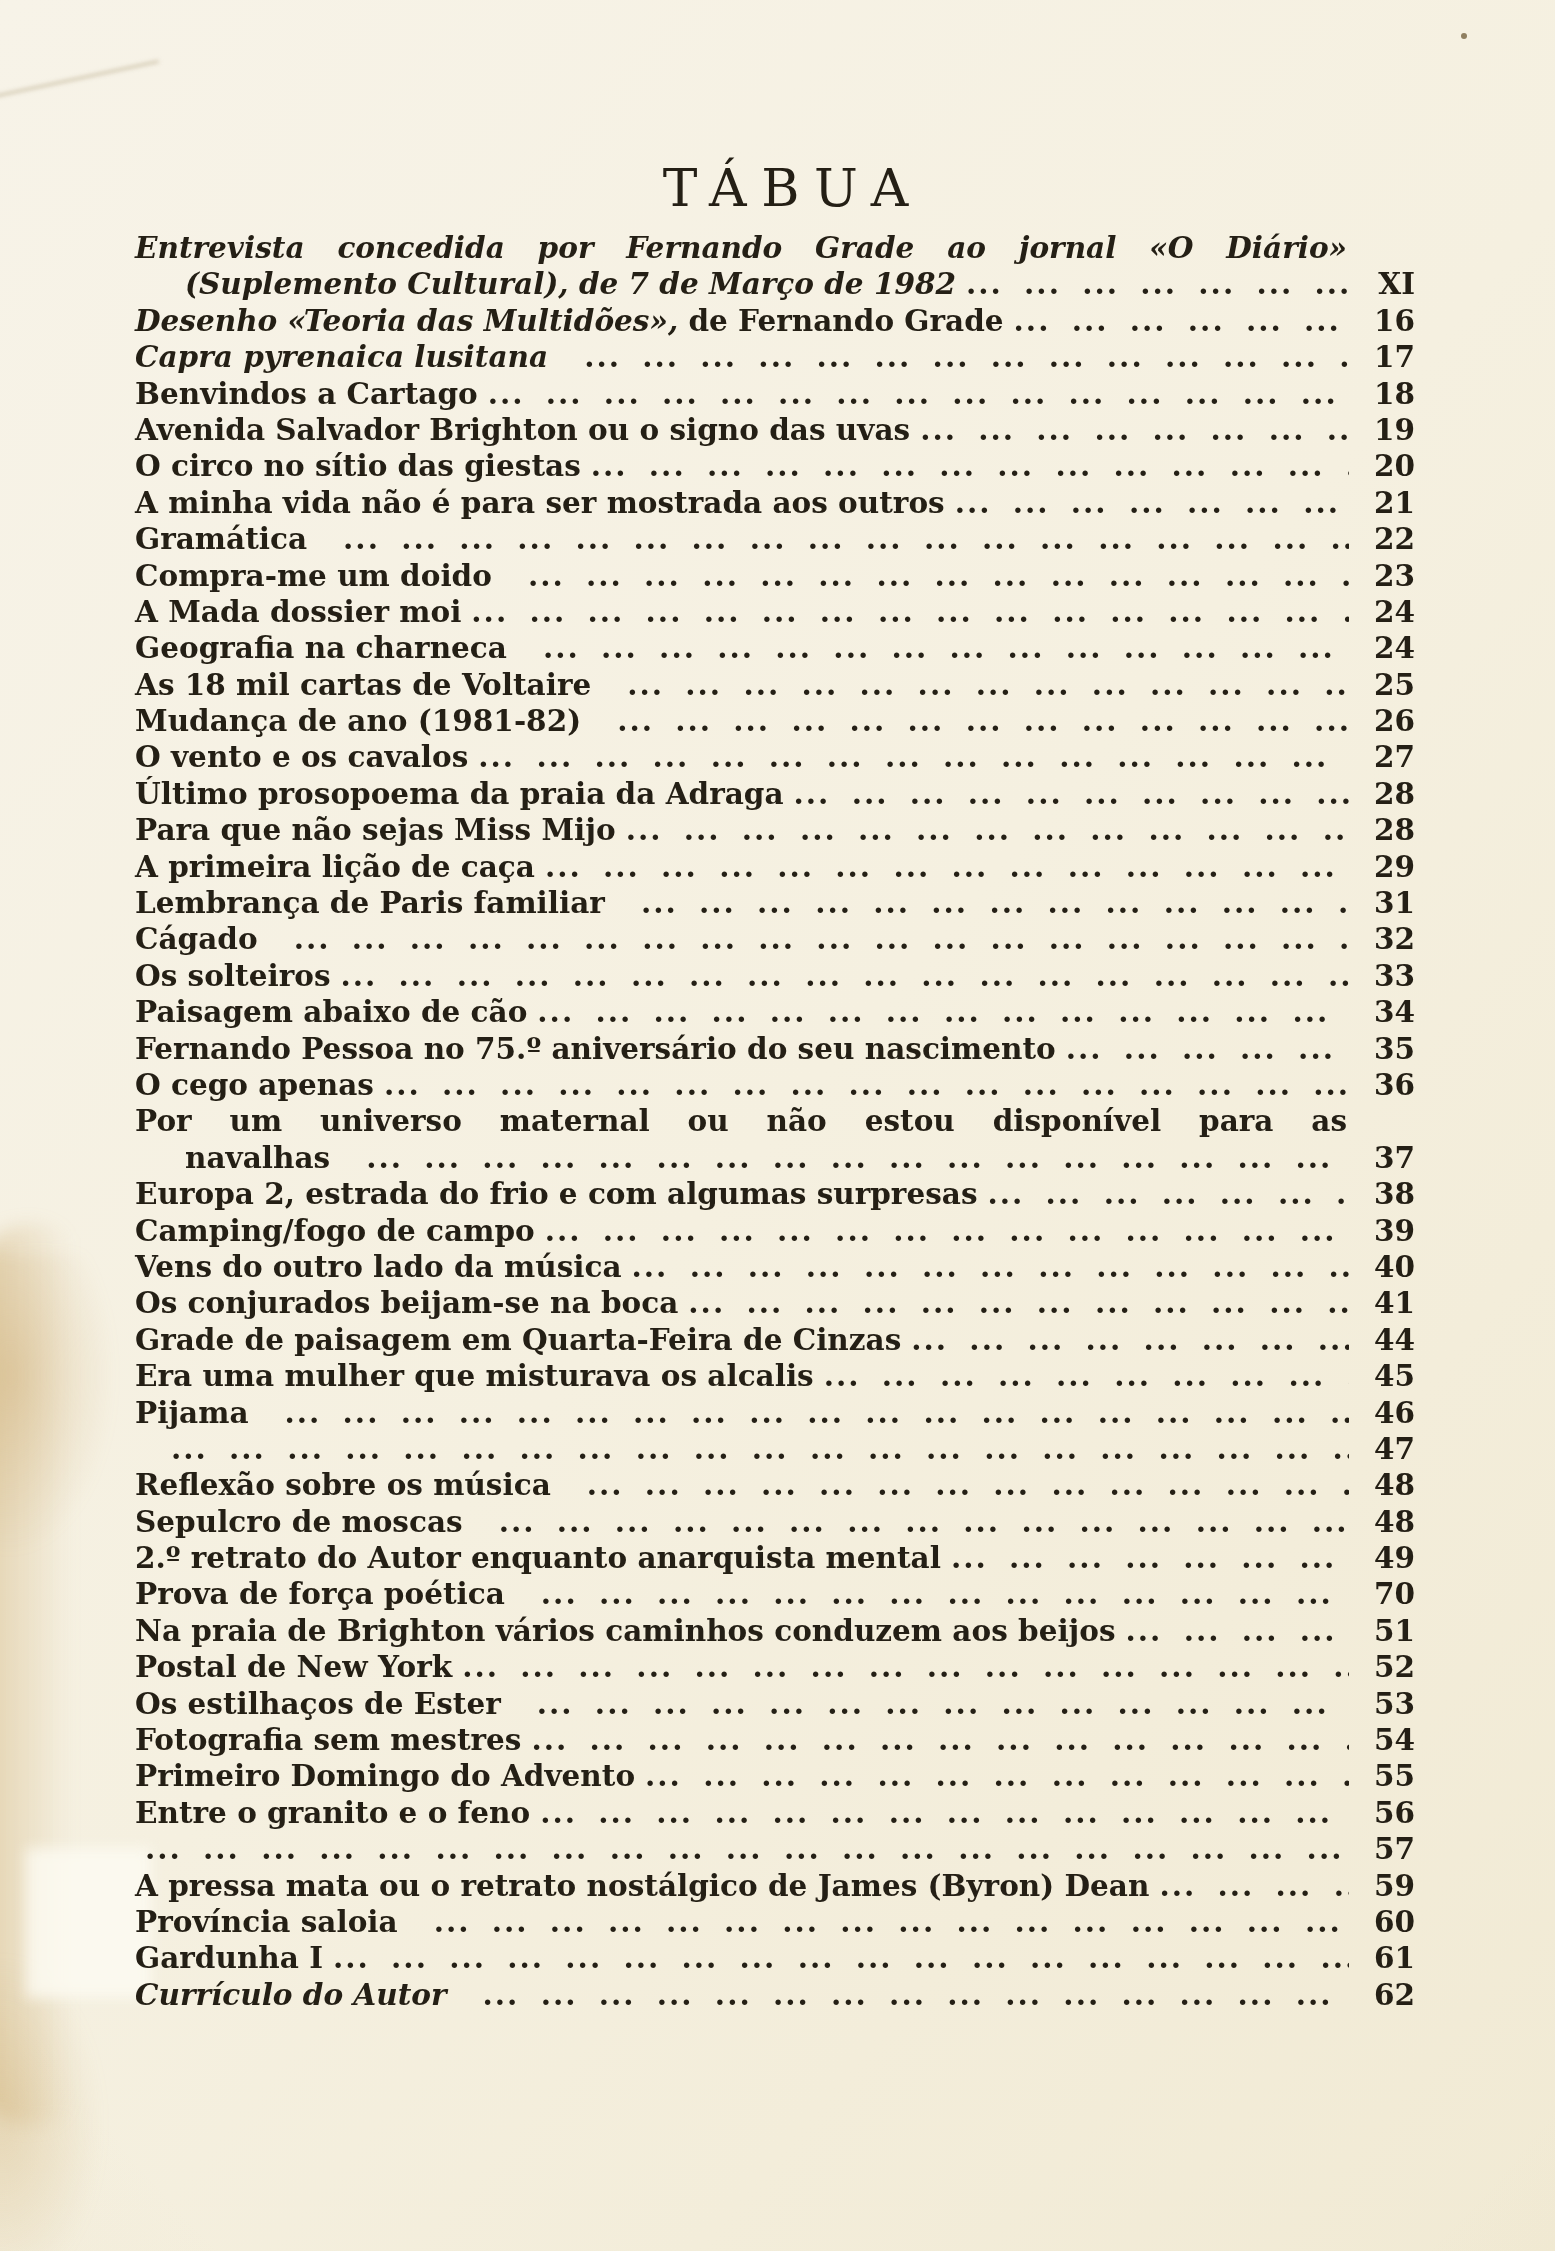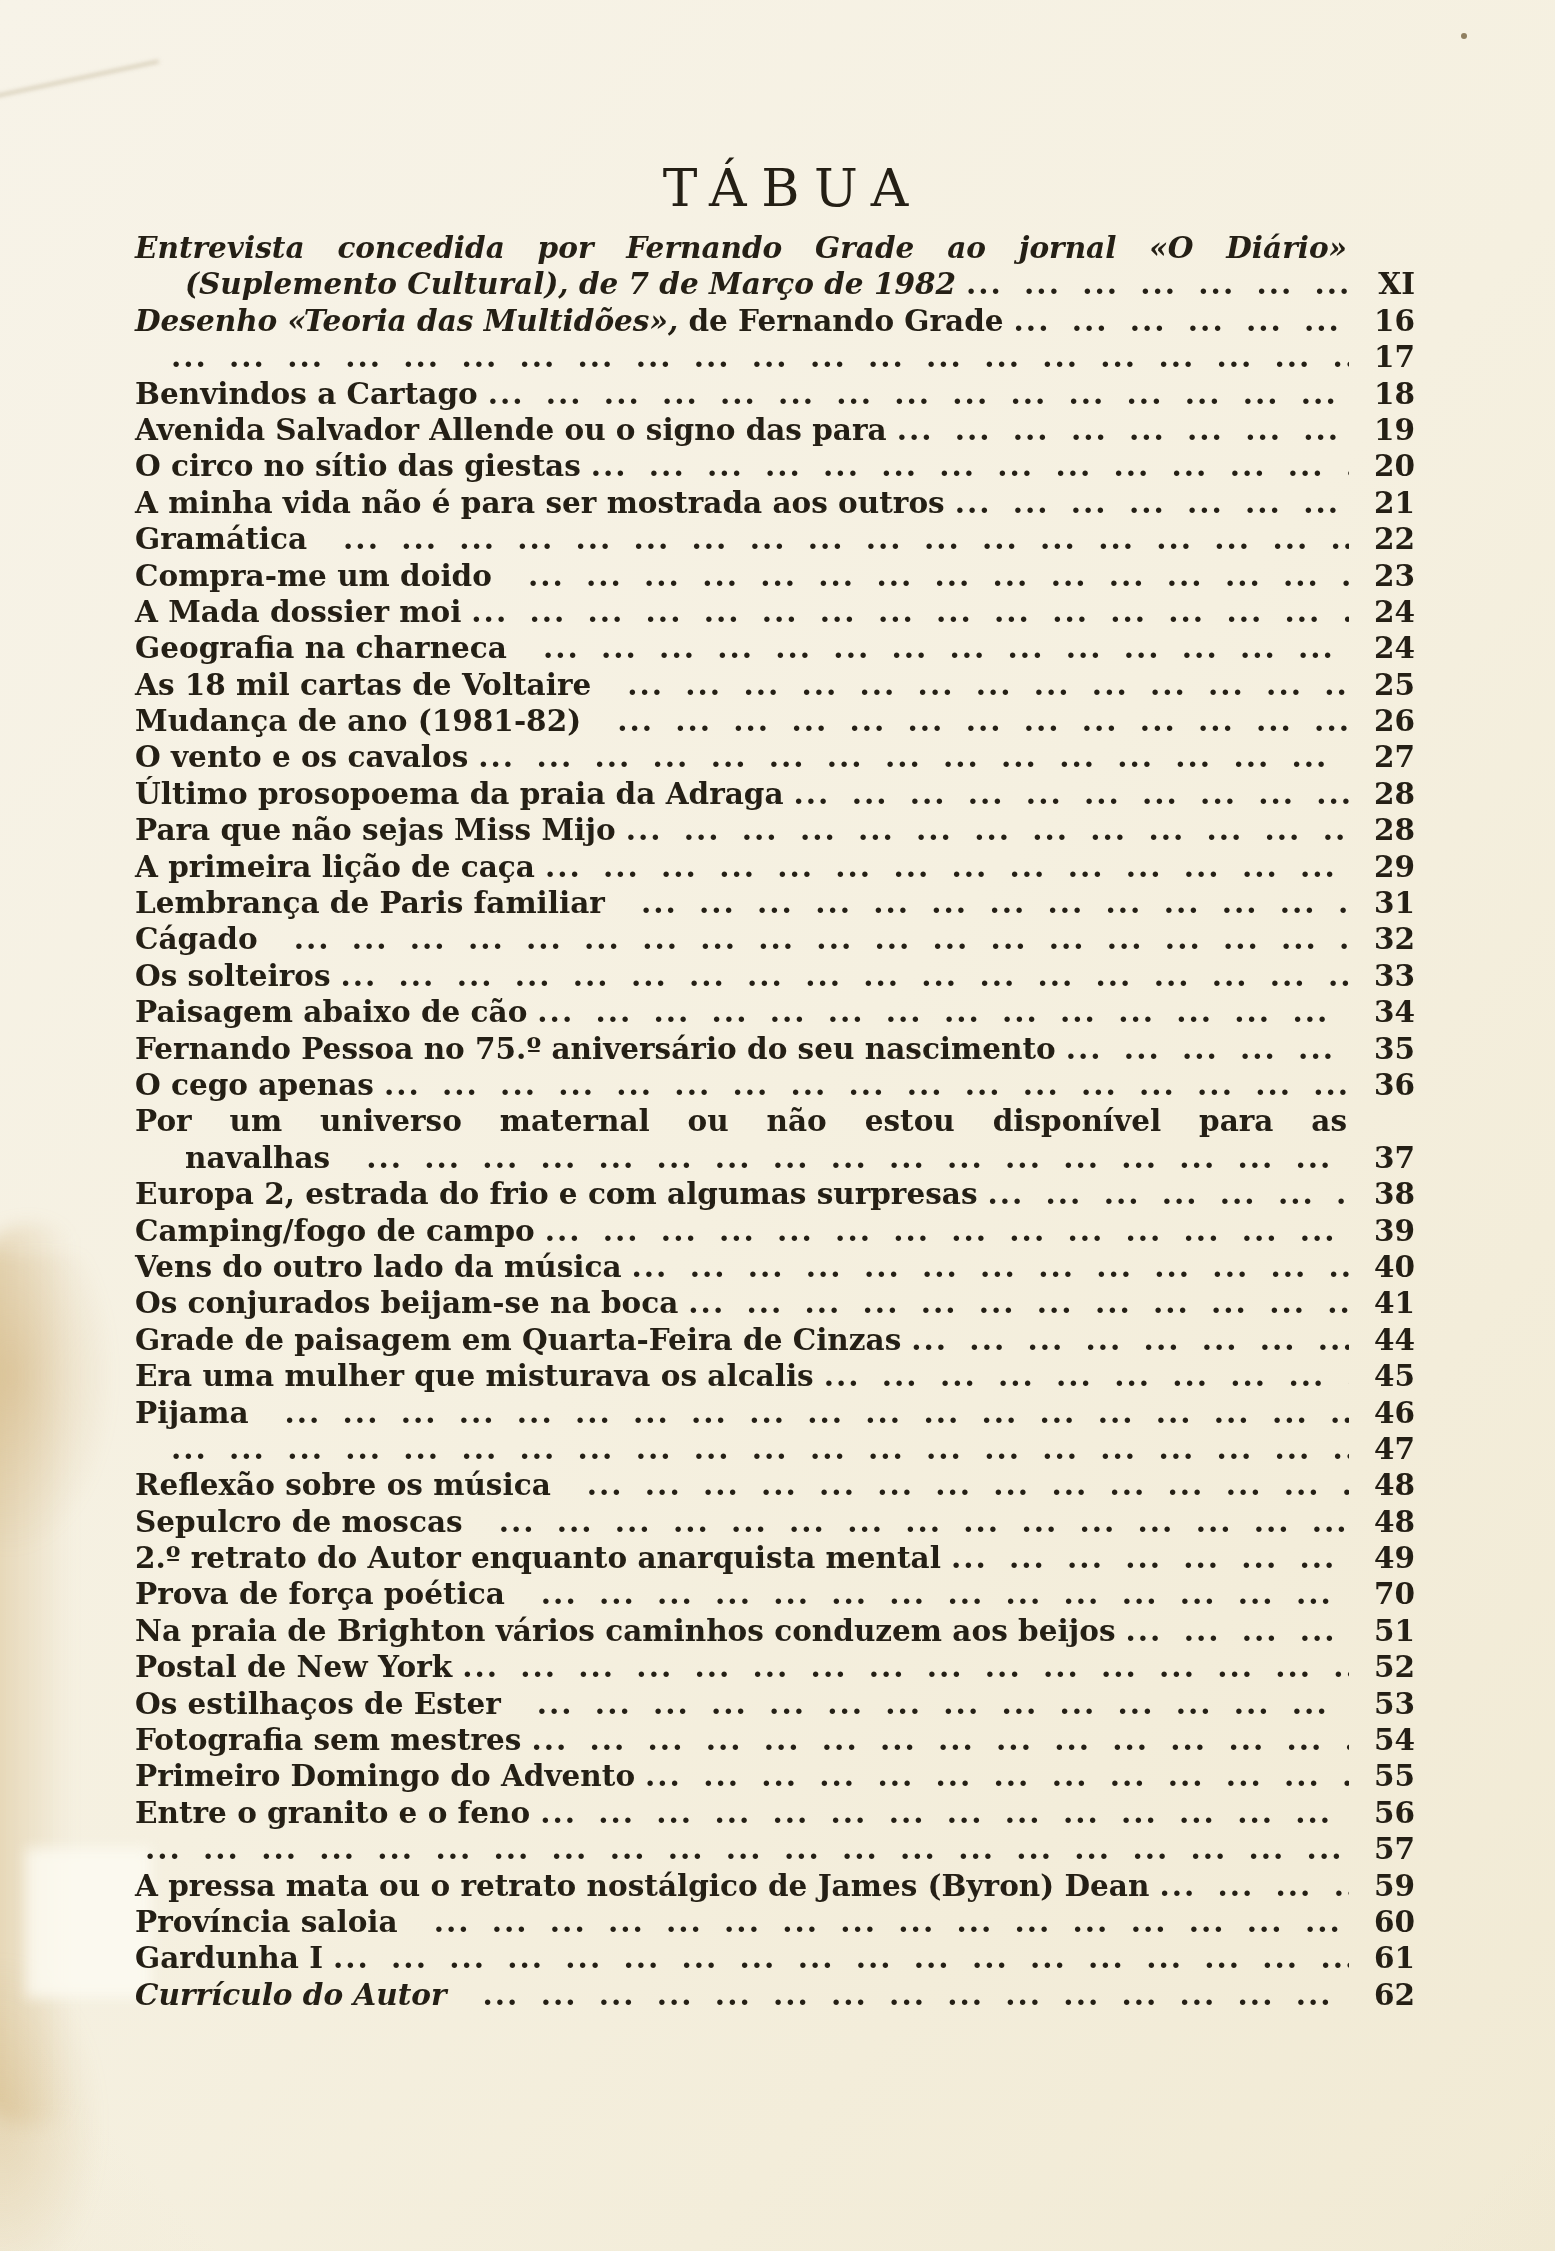--- a/index.html
+++ b/index.html
@@ -98,30 +98,31 @@
         <span class="txt"><span class="seg-it">(Suplemento Cultural), de 7 de Março de 1982</span></span>
         <span class="leader">... ... ... ... ... ... ... ... ... ... ... ... ... ... ... ... ... ... ... ... ... ... ... ... ... ... ... ... ... ... ... ... ... ... ... ... ... ... ... ...</span>
         <span class="pg">XI</span>
       </div>
       <div class="row">
         <span class="txt"><span class="seg-it">Desenho «Teoria das Multidões»,</span><span> de Fernando Grade</span></span>
         <span class="leader">... ... ... ... ... ... ... ... ... ... ... ... ... ... ... ... ... ... ... ... ... ... ... ... ... ... ... ... ... ... ... ... ... ... ... ... ... ... ... ...</span>
         <span class="pg">16</span>
       </div>
       <div class="row">
+        <span class="txt"><span class="seg-it">Capra pyrenaica lusitana</span></span>
         <span class="leader leader--gap">... ... ... ... ... ... ... ... ... ... ... ... ... ... ... ... ... ... ... ... ... ... ... ... ... ... ... ... ... ... ... ... ... ... ... ... ... ... ... ...</span>
         <span class="pg">17</span>
       </div>
       <div class="row">
         <span class="txt"><span>Benvindos a Cartago</span></span>
         <span class="leader">... ... ... ... ... ... ... ... ... ... ... ... ... ... ... ... ... ... ... ... ... ... ... ... ... ... ... ... ... ... ... ... ... ... ... ... ... ... ... ...</span>
         <span class="pg">18</span>
       </div>
       <div class="row">
-        <span class="txt"><span>Avenida Salvador Allende ou o signo das para</span></span>
+        <span class="txt"><span>Avenida Salvador Brighton ou o signo das uvas</span></span>
         <span class="leader">... ... ... ... ... ... ... ... ... ... ... ... ... ... ... ... ... ... ... ... ... ... ... ... ... ... ... ... ... ... ... ... ... ... ... ... ... ... ... ...</span>
         <span class="pg">19</span>
       </div>
       <div class="row">
         <span class="txt"><span>O circo no sítio das giestas</span></span>
         <span class="leader">... ... ... ... ... ... ... ... ... ... ... ... ... ... ... ... ... ... ... ... ... ... ... ... ... ... ... ... ... ... ... ... ... ... ... ... ... ... ... ...</span>
         <span class="pg">20</span>
       </div>
       <div class="row">
         <span class="txt"><span>A minha vida não é para ser mostrada aos outros</span></span>

